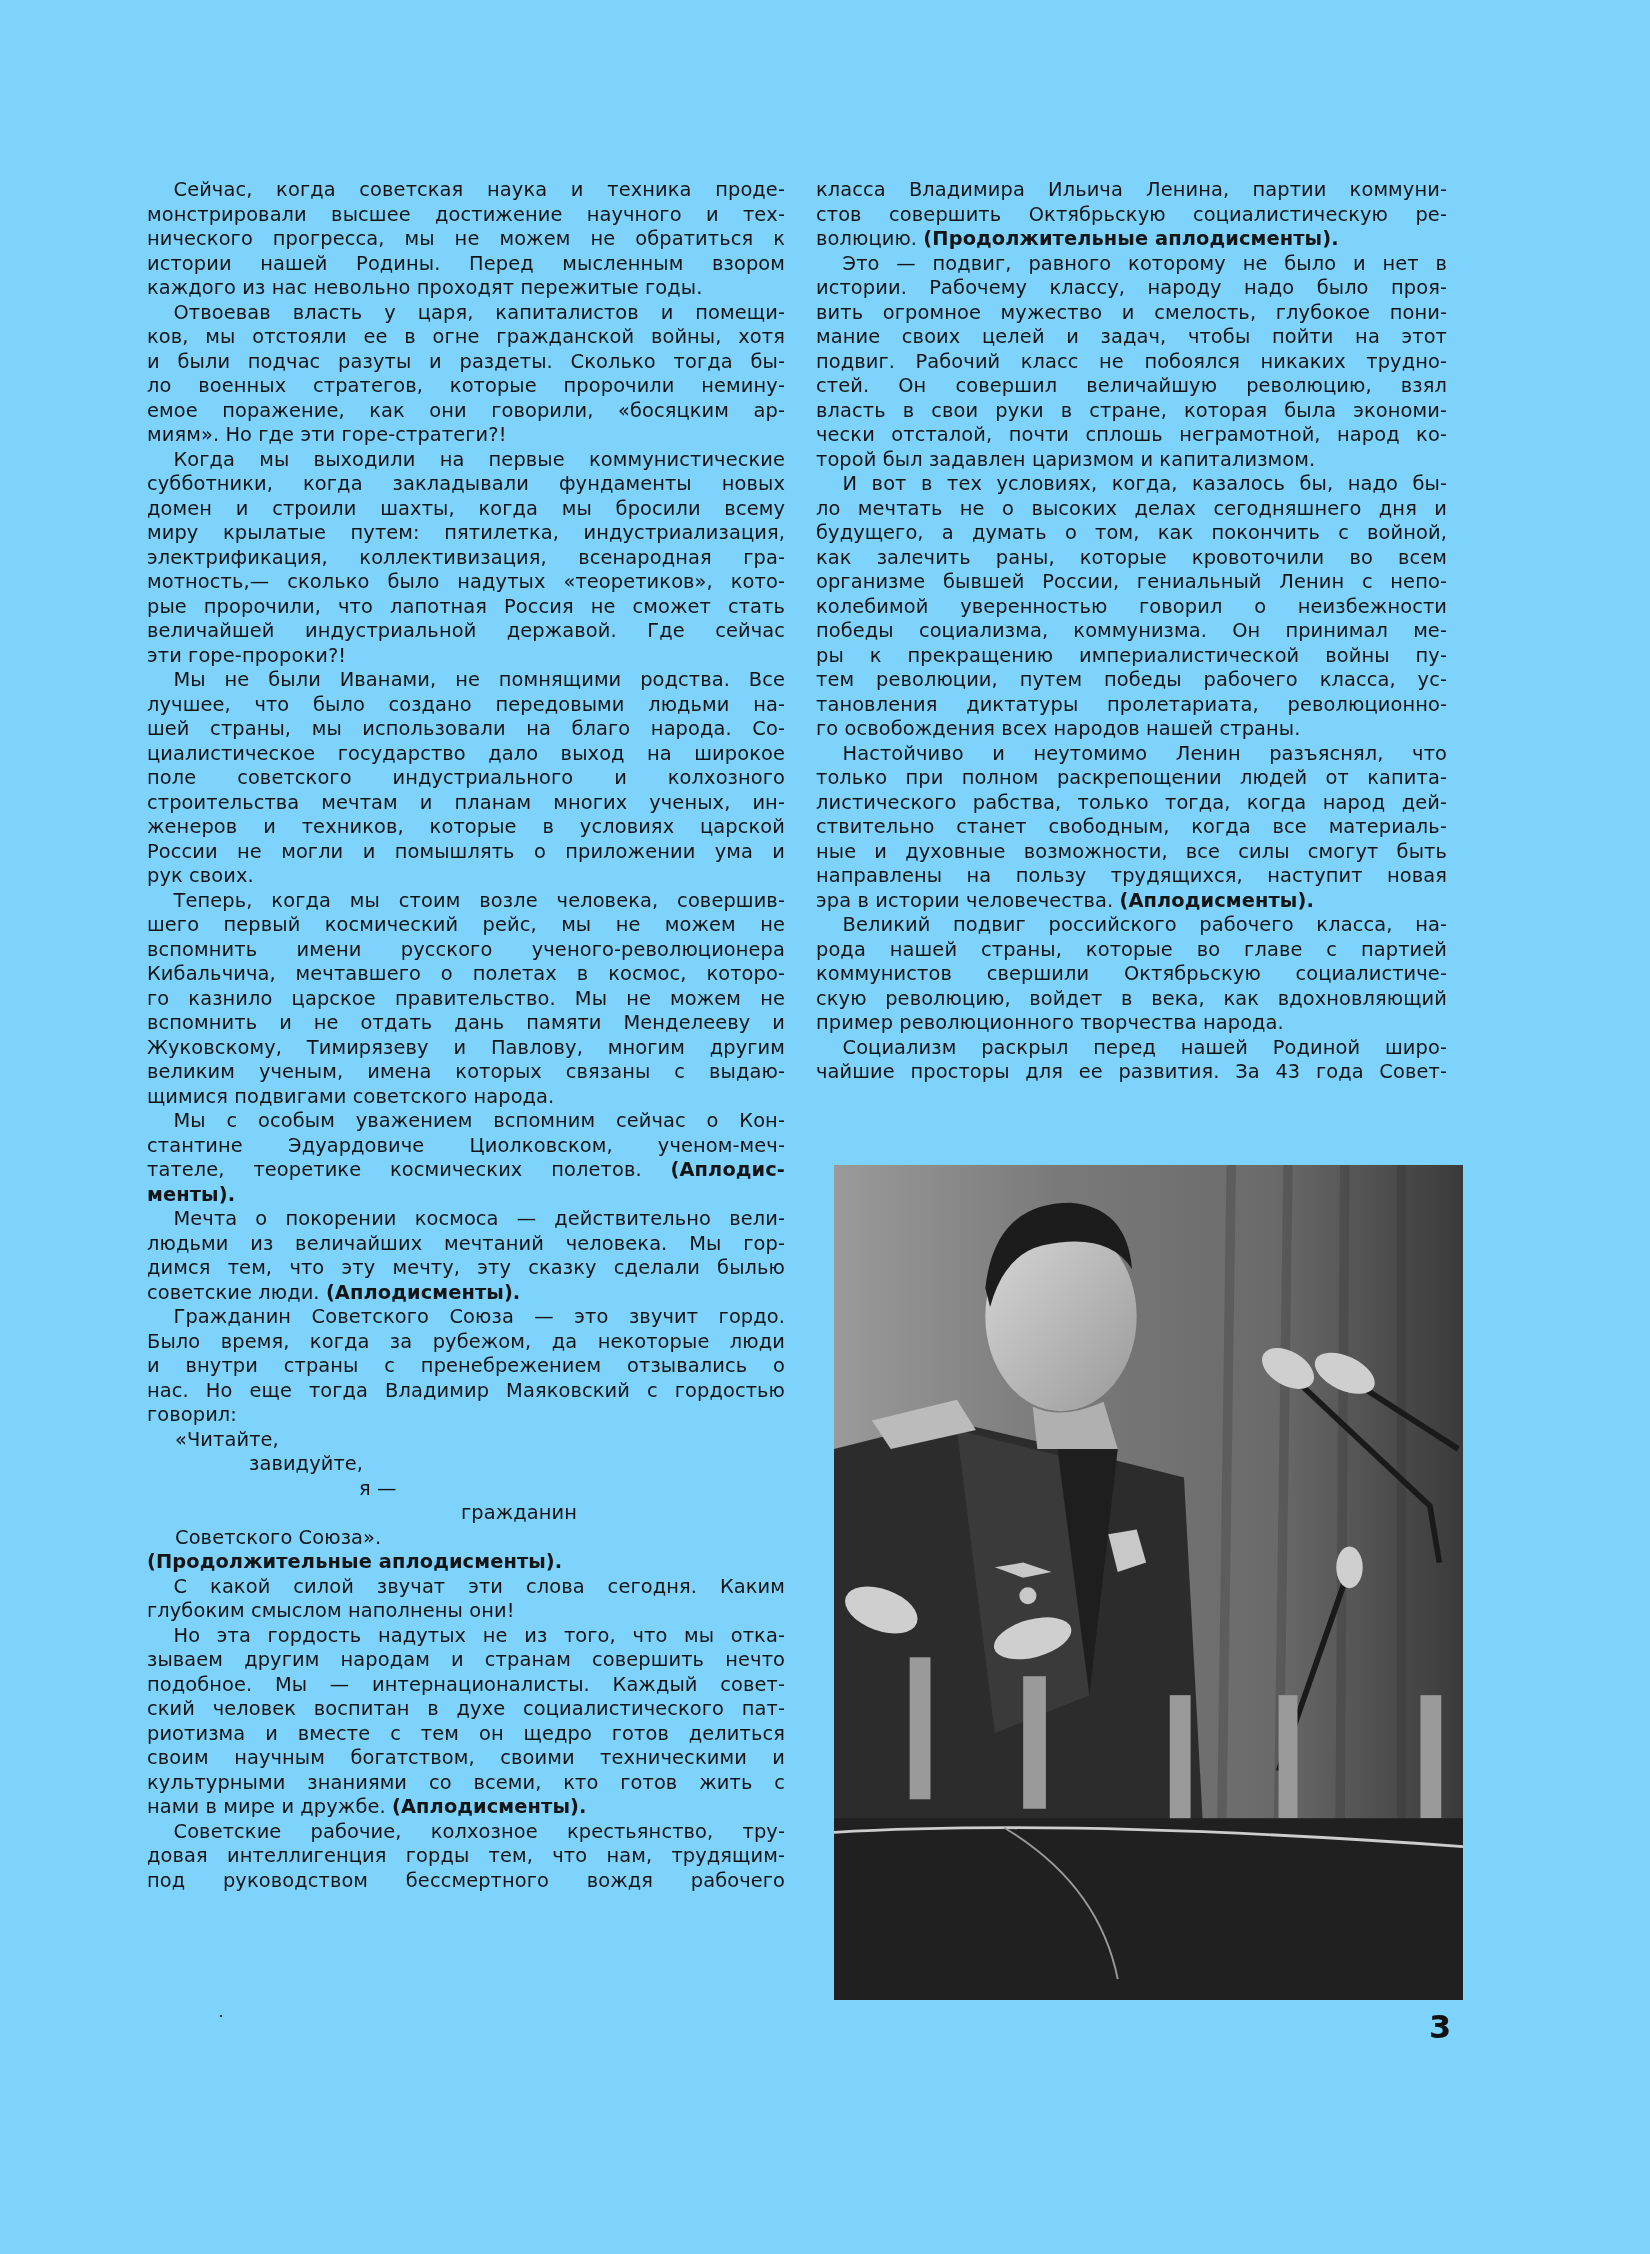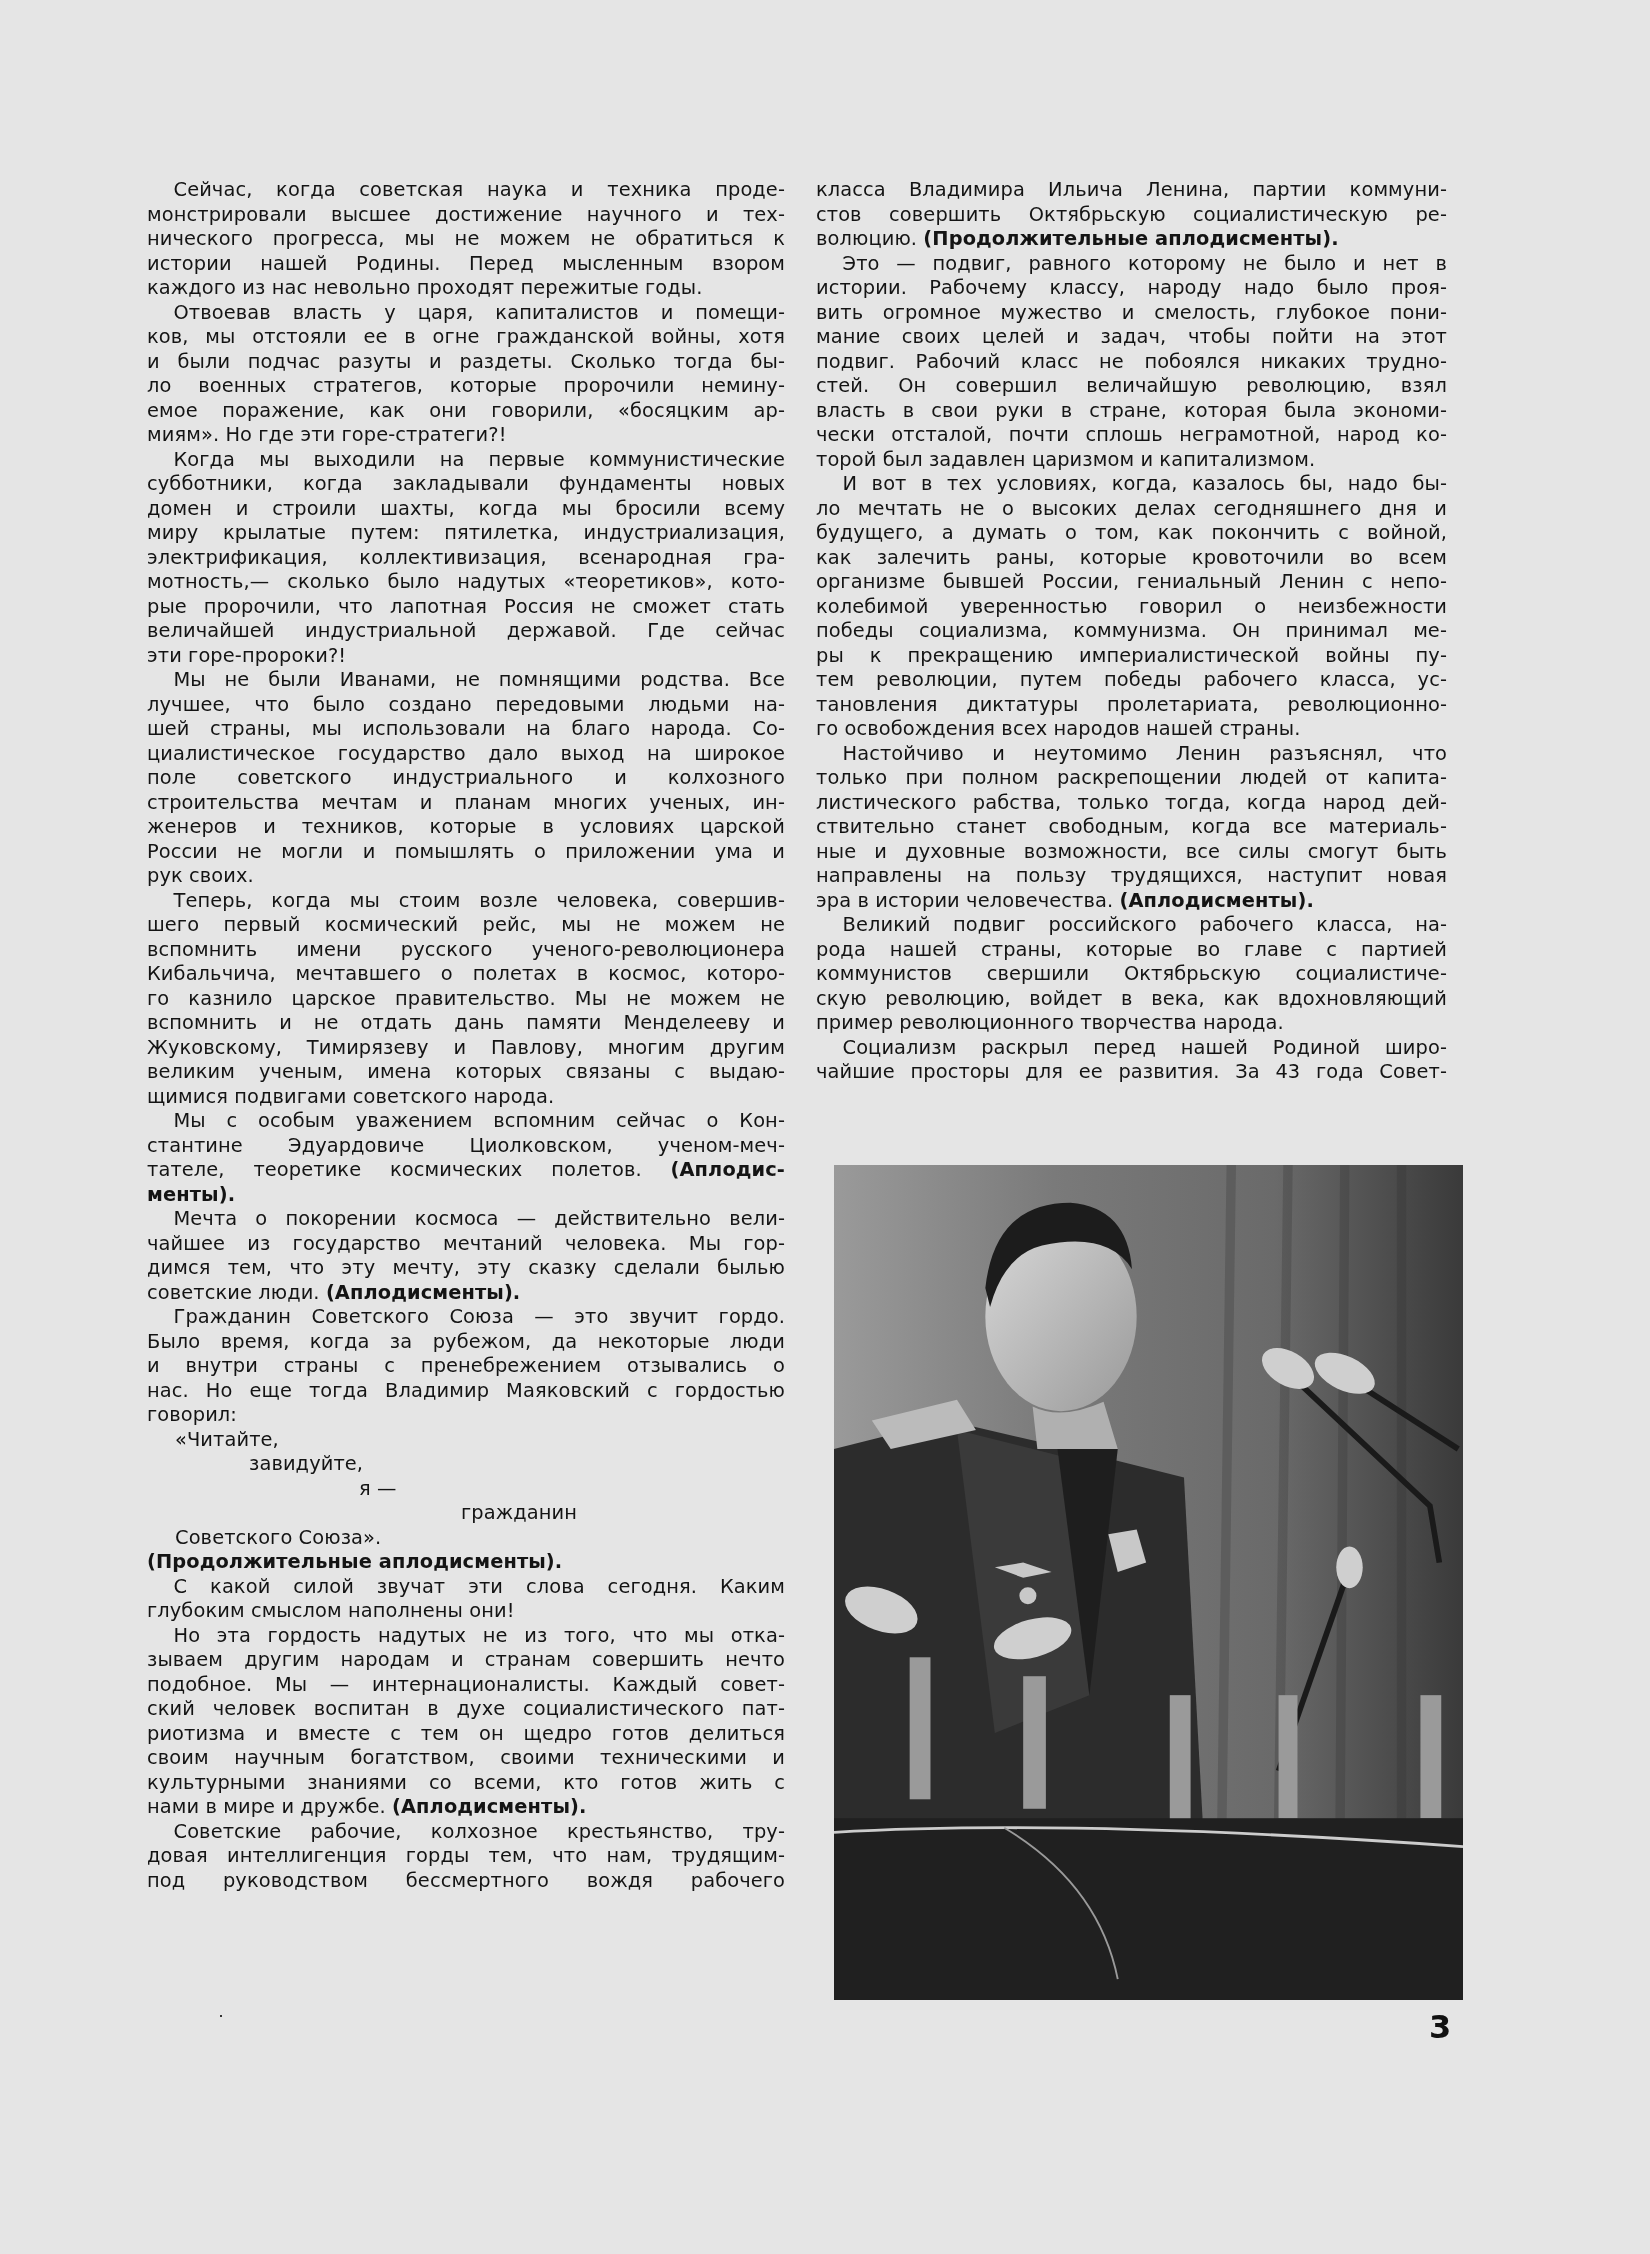--- a/index.html
+++ b/index.html
@@ -1,17 +1,17 @@
 <!DOCTYPE html>
 <html style="font-size:15px"><head>
 <meta charset="utf-8">
 <style>
   html, body { margin: 0; padding: 0; background: #ffffff; }
   body { width: 1650px; height: 2254px; position: relative; overflow: hidden; }
-  .page { position: absolute; inset: 0; background: #e5e5e5; color: #111111; }
+  .page { position: absolute; inset: 0; background: #7dd3fc; color: #111111; }
   .col { position: absolute; font-family: "DejaVu Sans", sans-serif; font-size: 19.4px;
          line-height: 24.5px; color: #141414; }
   .col-left  { left: 147px; top: 178px; width: 638px; }
   .col-right { left: 816px; top: 178px; width: 631px; }
   .line { display: block; white-space: nowrap; text-align: justify; text-align-last: justify;
           height: 24.5px; overflow: hidden; letter-spacing: 0.1px; }
   .line.last { text-align-last: left; }
   .line.indent { padding-left: 26.5px; }
   .line.poem { text-align: center; text-align-last: left; }
   .b { font-weight: bold; }
@@ -63,21 +63,21 @@
       <div class="line"><span>го казнило царское правительство. Мы не можем не</span></div>
       <div class="line"><span>вспомнить и не отдать дань памяти Менделееву и</span></div>
       <div class="line"><span>Жуковскому, Тимирязеву и Павлову, многим другим</span></div>
       <div class="line"><span>великим ученым, имена которых связаны с выдаю-</span></div>
       <div class="line last"><span>щимися подвигами советского народа.</span></div>
       <div class="line indent"><span>Мы с особым уважением вспомним сейчас о Кон-</span></div>
       <div class="line"><span>стантине Эдуардовиче Циолковском, ученом-меч-</span></div>
       <div class="line"><span>тателе, теоретике космических полетов. </span><span class="b">(Аплодис-</span></div>
       <div class="line last"><span></span><span class="b">менты).</span></div>
       <div class="line indent"><span>Мечта о покорении космоса — действительно вели-</span></div>
-      <div class="line"><span>чайшее из государство мечтаний человека. Мы гор-</span></div>
+      <div class="line"><span>людьми из величайших мечтаний человека. Мы гор-</span></div>
       <div class="line"><span>димся тем, что эту мечту, эту сказку сделали былью</span></div>
       <div class="line last"><span>советские люди. </span><span class="b">(Аплодисменты).</span></div>
       <div class="line indent"><span>Гражданин Советского Союза — это звучит гордо.</span></div>
       <div class="line"><span>Было время, когда за рубежом, да некоторые люди</span></div>
       <div class="line"><span>и внутри страны с пренебрежением отзывались о</span></div>
       <div class="line"><span>нас. Но еще тогда Владимир Маяковский с гордостью</span></div>
       <div class="line last"><span>говорил:</span></div>
       <div class="line poem" style="padding-left: 28px;"><span>«Читайте,</span></div>
       <div class="line poem" style="padding-left: 102px;"><span>завидуйте,</span></div>
       <div class="line poem" style="padding-left: 212px;"><span>я —</span></div>

